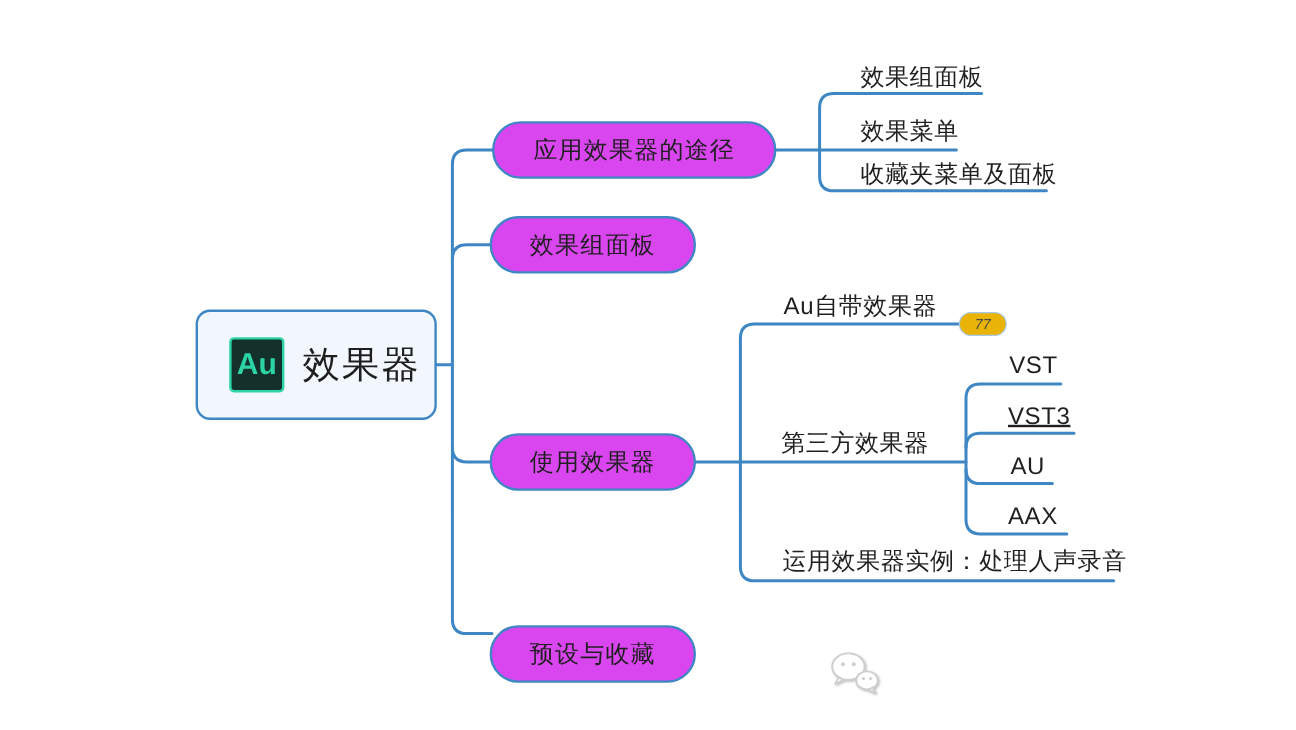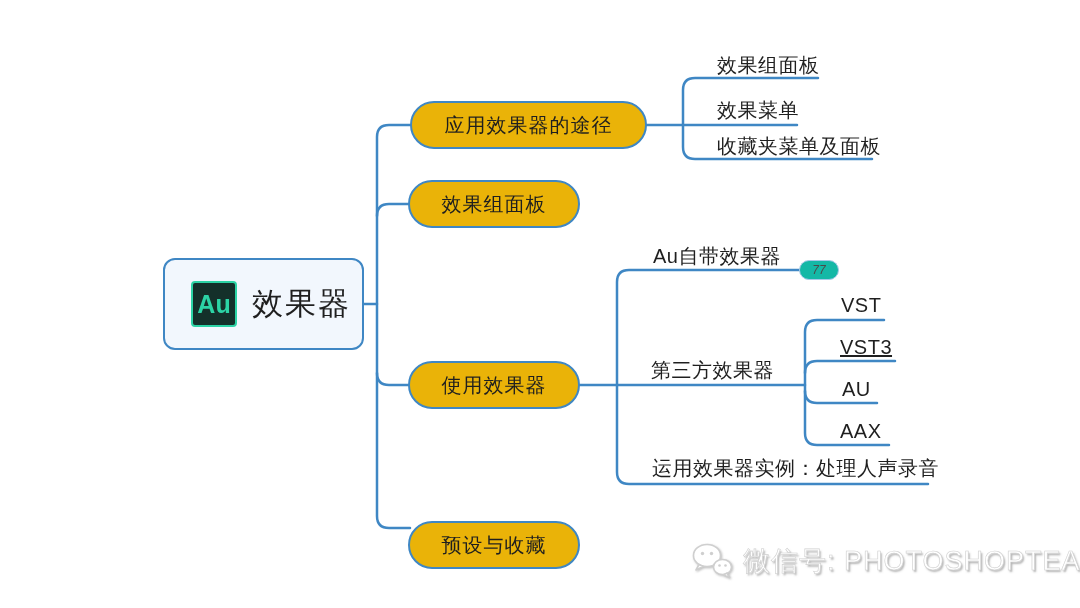--- a/index.html
+++ b/index.html
@@ -3,40 +3,40 @@
 <meta charset="utf-8">
 <style>
   html,body{margin:0;padding:0;background:#fff;}
   #stage{
     position:relative;width:1080px;height:608px;background:#ffffff;overflow:hidden;
     font-family:"Liberation Sans","DejaVu Sans",sans-serif;color:#1f1f1f;
   }
   #wires{position:absolute;left:0;top:0;width:1080px;height:608px;z-index:0;}
   .node{position:absolute;z-index:2;box-sizing:border-box;}
   .pill{
-    background:#eab308;border:2.2px solid #3f87c4;border-radius:26px;
+    background:#d946ef;border:2.2px solid #3f87c4;border-radius:26px;
     display:flex;align-items:center;justify-content:center;
     font-size:20px;letter-spacing:1px;color:#1f1f1f;
   }
   .root-box{
     background:#f2f7fd;border:2.6px solid #3f87c4;border-radius:12px;
     display:flex;align-items:center;padding-left:26px;gap:15px;
   }
   .au-logo{
     width:46px;height:46px;background:#14302a;border:2.4px solid #2cd3a5;border-radius:4px;
     display:flex;align-items:center;justify-content:center;box-sizing:border-box;
     color:#2cd3a5;font-size:25px;font-weight:bold;letter-spacing:0;
   }
   .root-label{font-size:31px;letter-spacing:2px;}
   .line-label{
     position:absolute;z-index:2;font-size:20px;letter-spacing:0.5px;white-space:nowrap;line-height:23px;
   }
   .count-badge{
     position:absolute;z-index:3;width:40px;height:20px;border-radius:10px;
-    background:#14b8a6;border:1.6px solid #a7c9e9;box-sizing:border-box;
+    background:#eab308;border:1.6px solid #a7c9e9;box-sizing:border-box;
     display:flex;align-items:center;justify-content:center;
     font-size:12px;font-style:italic;color:#4a4a4a;
   }
   .watermark{
     position:absolute;z-index:2;display:flex;align-items:center;gap:9px;
   }
   .watermark-text{
     font-size:27px;letter-spacing:1px;color:#ffffff;white-space:nowrap;
     -webkit-text-stroke:0.6px #cfcfcf;
     text-shadow:1.5px 2px 2px rgba(115,115,115,0.55);
@@ -122,16 +122,15 @@
         <ellipse cx="32.5" cy="26" rx="9" ry="7.5"></ellipse>
         <path d="M37,32 L39.5,36.5 L33.5,34 Z" stroke-linejoin="round"></path>
       </g>
       <g fill="#cfcfcf" stroke="none">
         <circle cx="12.5" cy="12.5" r="1.7"></circle>
         <circle cx="21.5" cy="12.5" r="1.7"></circle>
         <circle cx="29.5" cy="24.5" r="1.3"></circle>
         <circle cx="35.5" cy="24.5" r="1.3"></circle>
       </g>
     </svg>
-    <span class="watermark-text">微信号: PHOTOSHOPTEA</span>
   </div>
 
 </div>
 
 </body></html>

